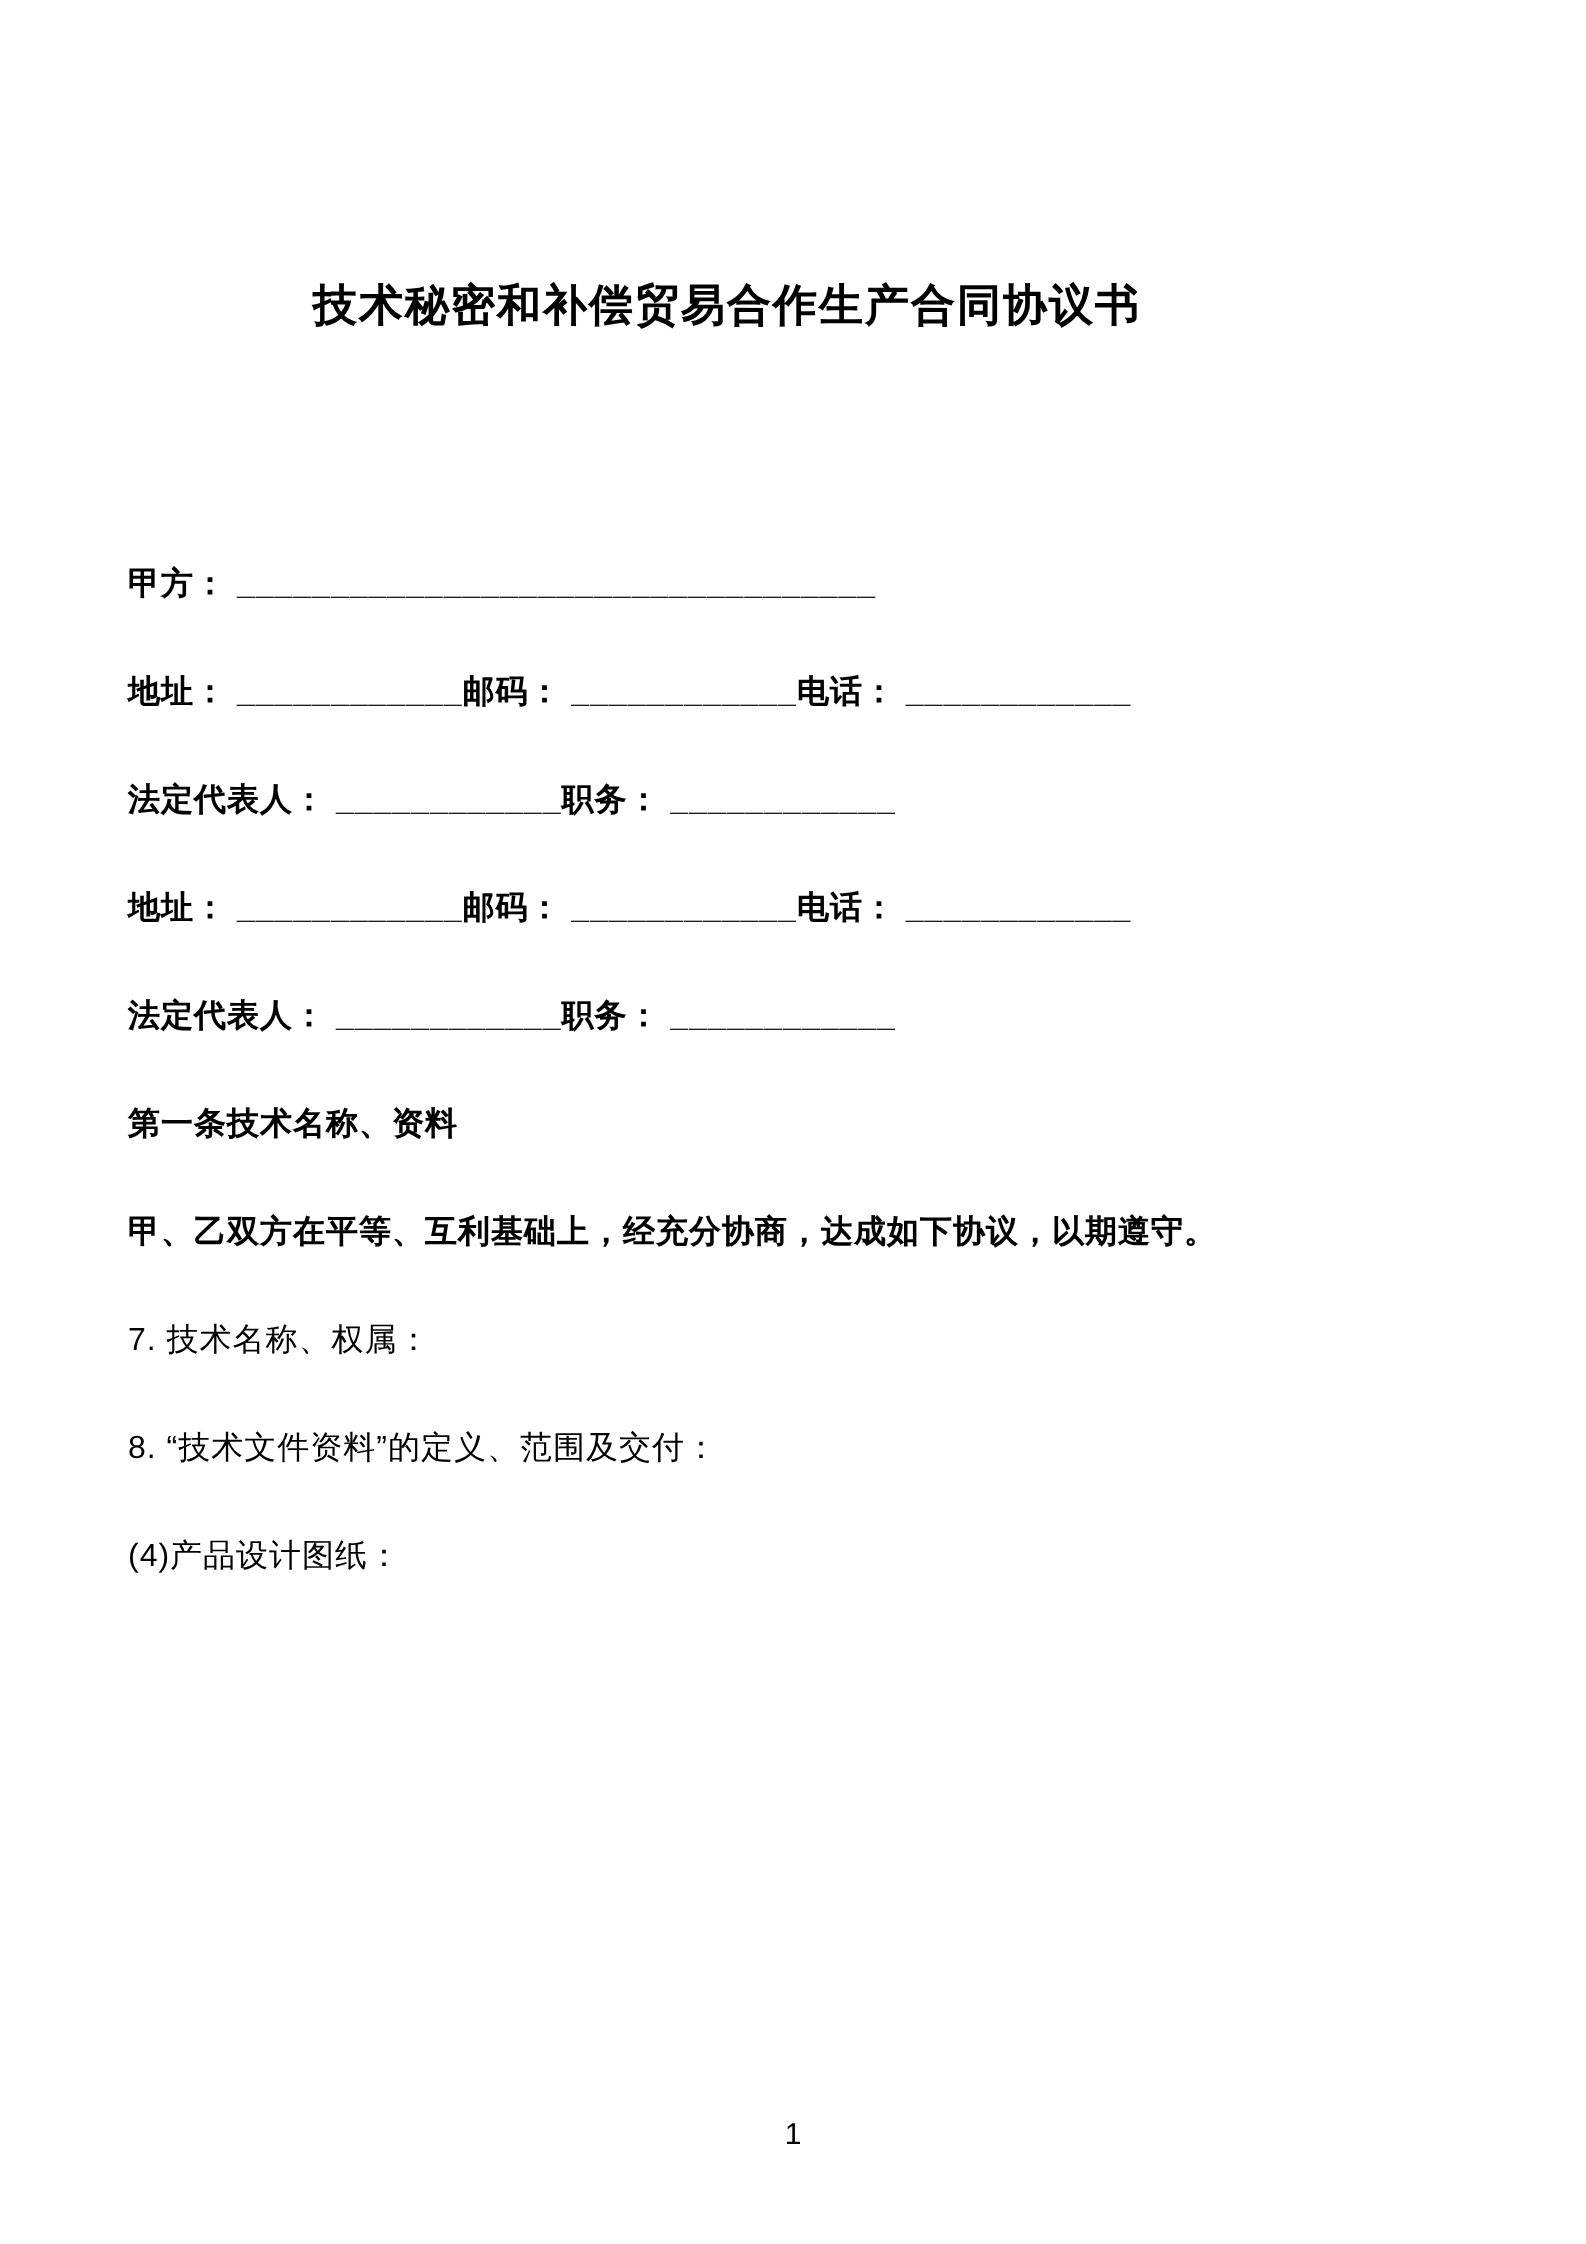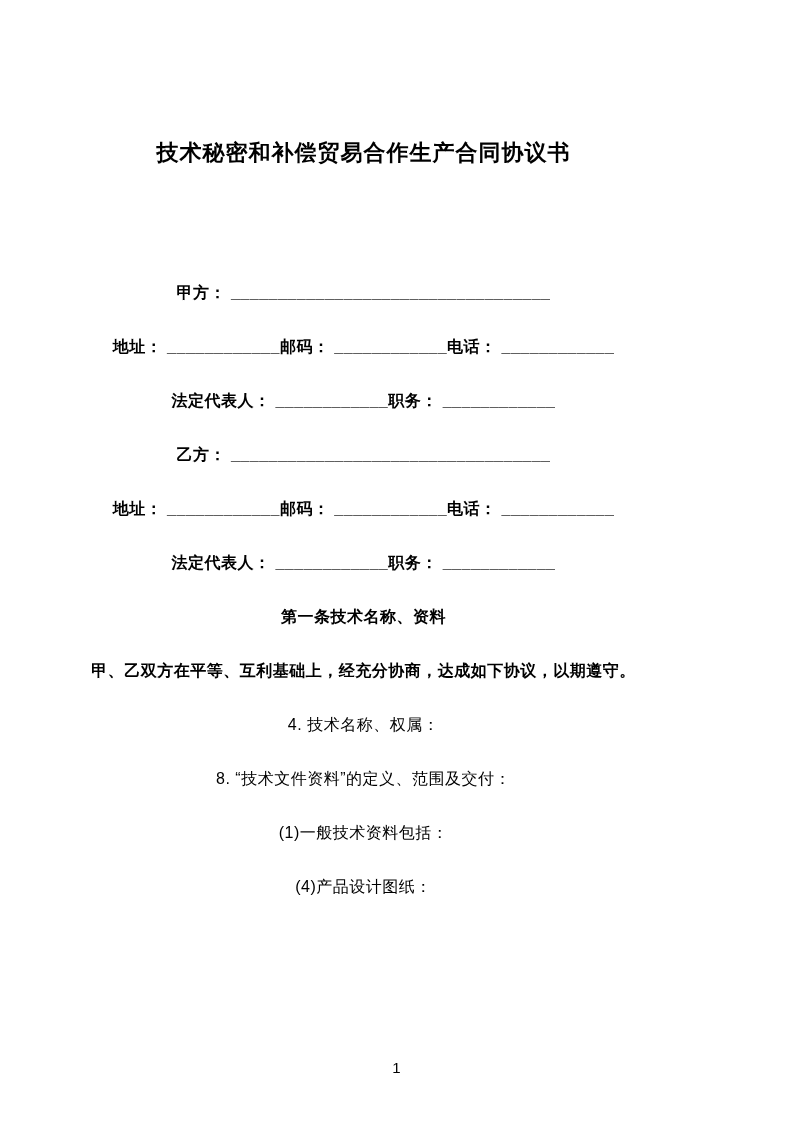--- a/index.html
+++ b/index.html
@@ -22,21 +22,20 @@
   .title {
     margin: 0;
     font-size: 22px;
     font-weight: bold;
     text-align: center;
     letter-spacing: 1px;
     line-height: 26px;
   }
   .content {
     margin-top: 116px;
-    text-align: center;
   }
   .line {
     margin: 0 0 32px 0;
     font-size: 16px;
     line-height: 22px;
     letter-spacing: 0.5px;
     white-space: nowrap;
   }
   .bold {
     font-weight: bold;
@@ -55,26 +54,24 @@
 <body>
 
 <div class="page">
 
   <h1 class="title">技术秘密和补偿贸易合作生产合同协议书</h1>
 
   <div class="content">
     <p class="line bold">甲方： __________________________________</p>
     <p class="line bold">地址： ____________邮码： ____________电话： ____________</p>
     <p class="line bold">法定代表人： ____________职务： ____________</p>
-    <p class="line bold">乙方： __________________________________</p>
     <p class="line bold">地址： ____________邮码： ____________电话： ____________</p>
     <p class="line bold">法定代表人： ____________职务： ____________</p>
     <p class="line bold">第一条技术名称、资料</p>
     <p class="line bold">甲、乙双方在平等、互利基础上，经充分协商，达成如下协议，以期遵守。</p>
-    <p class="line">4. 技术名称、权属：</p>
+    <p class="line">7. 技术名称、权属：</p>
     <p class="line">8. “技术文件资料”的定义、范围及交付：</p>
-    <p class="line">(1)一般技术资料包括：</p>
     <p class="line">(4)产品设计图纸：</p>
   </div>
 
   <div class="page-number">1</div>
 
 </div>
 
 </body></html>

